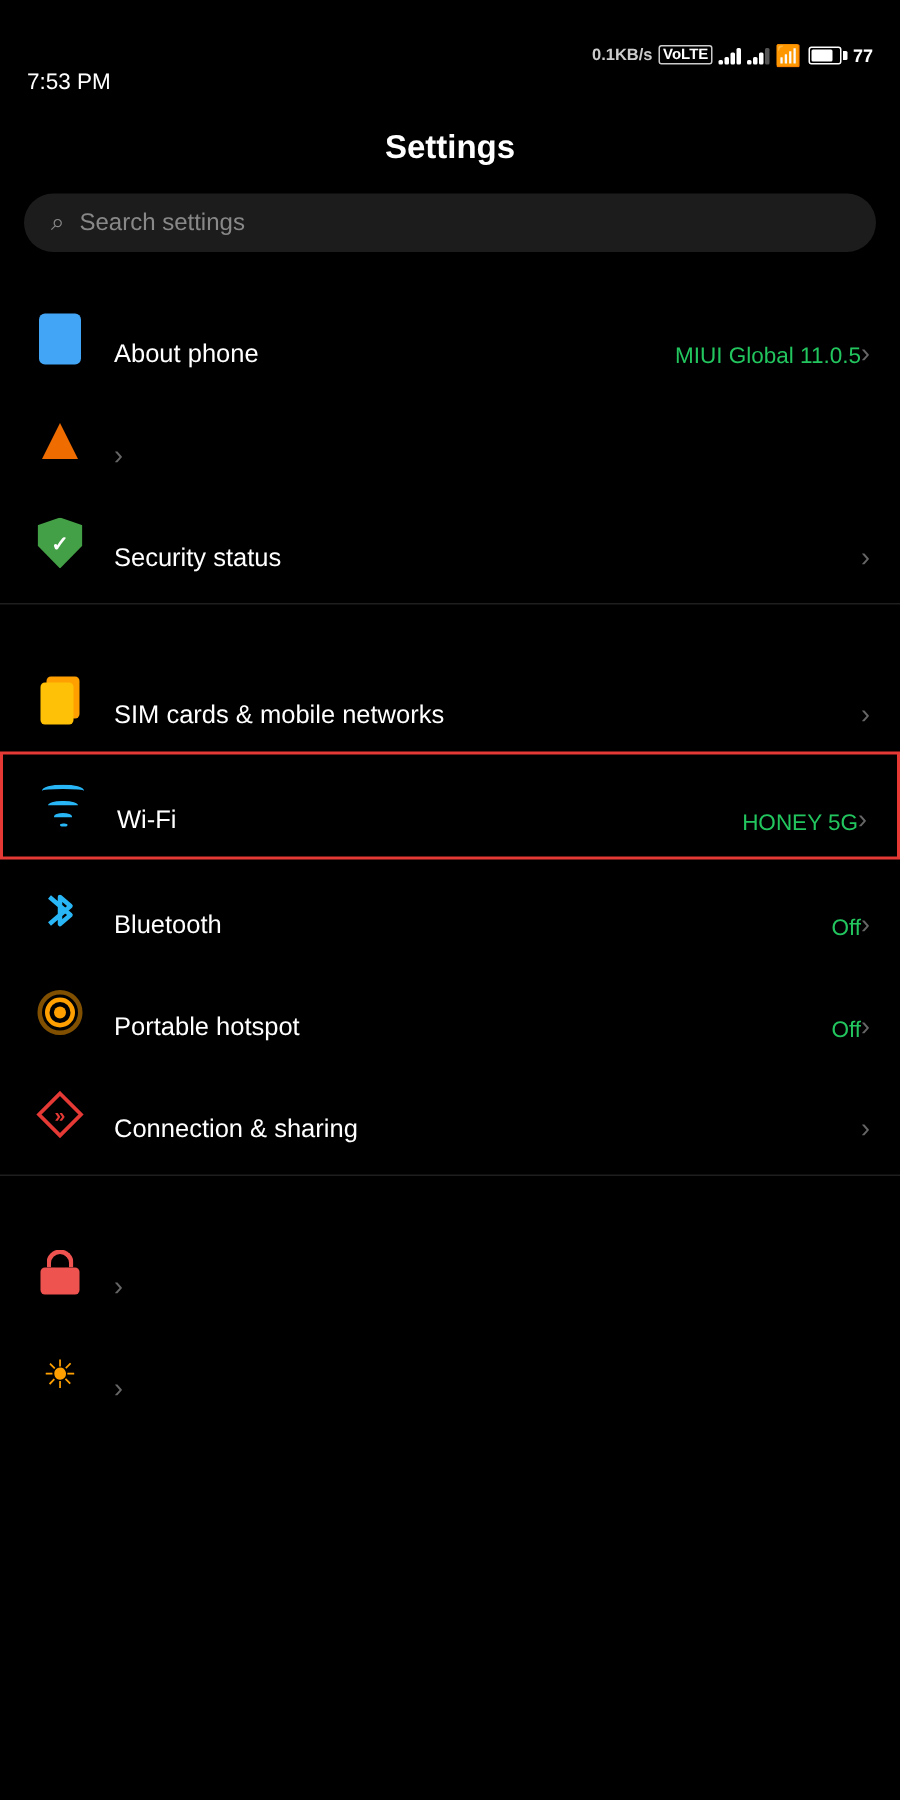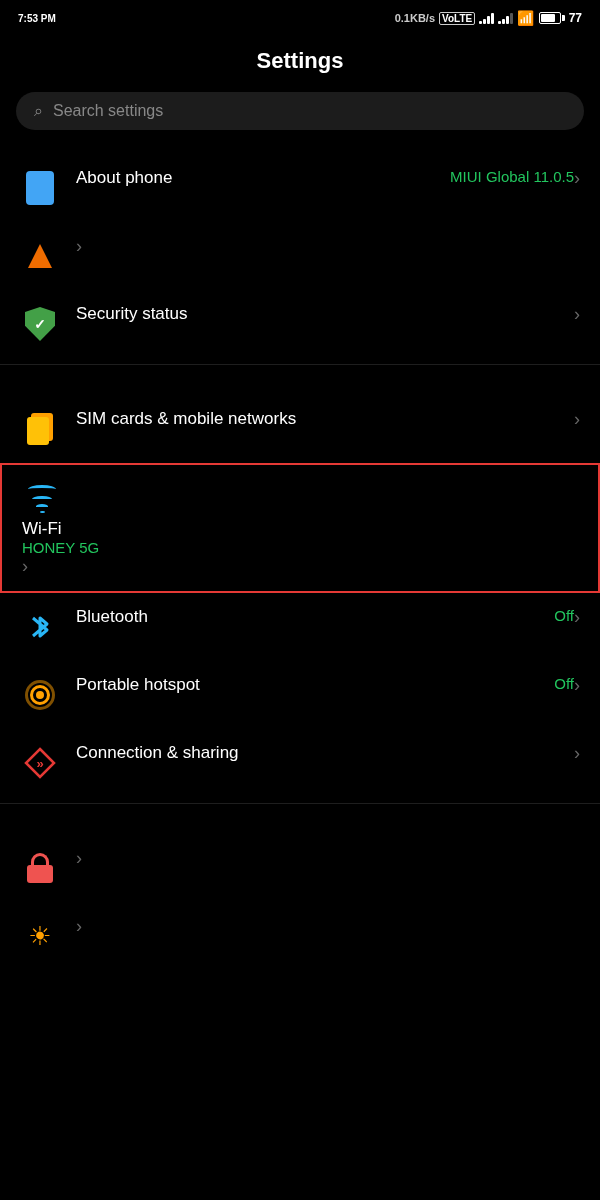--- a/index.html
+++ b/index.html
@@ -15,21 +15,21 @@
 
     
     .status-bar {
       display: flex;
       justify-content: space-between;
       align-items: center;
       padding: 10px 18px 6px 18px;
       font-size: 14px;
       font-weight: 600;
     }
-    .status-left { font-size: 10px; font-weight: 700; }
+    .status-left { font-size: 15px; font-weight: 400; margin-top: 36px; }
     .status-right {
       display: flex;
       align-items: center;
       gap: 4px;
       font-size: 12px;
     }
     .status-right .speed { font-size: 11px; color: #ccc; }
 
     
     .battery {
@@ -100,29 +100,28 @@
       font-size: 16px;
     }
 
     
     .settings-section {
       margin-bottom: 0;
     }
 
     .settings-item {
       display: flex;
-      align-items: flex-start;
+      align-items: flex-end;
       padding: 14px 20px;
       cursor: pointer;
       position: relative;
     }
 
     .settings-item.highlighted {
       border: 2px solid #e53935;
-      flex-direction: column;
     }
 
     .item-icon {
       width: 40px;
       height: 40px;
       display: flex;
       align-items: center;
       justify-content: center;
       flex-shrink: 0;
       margin-right: 16px;

